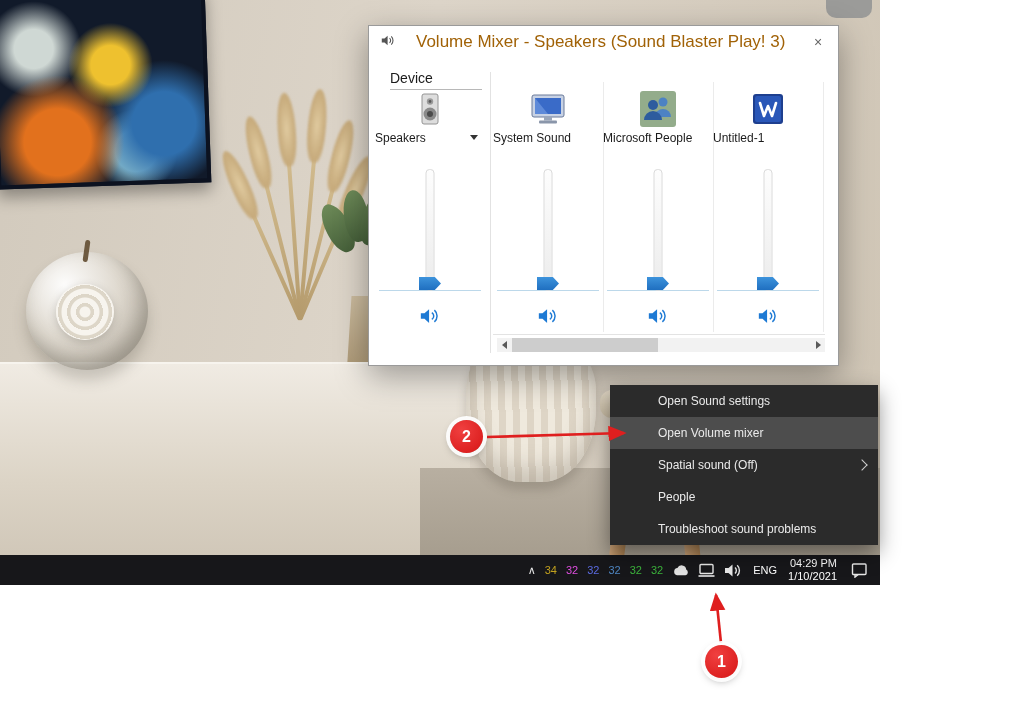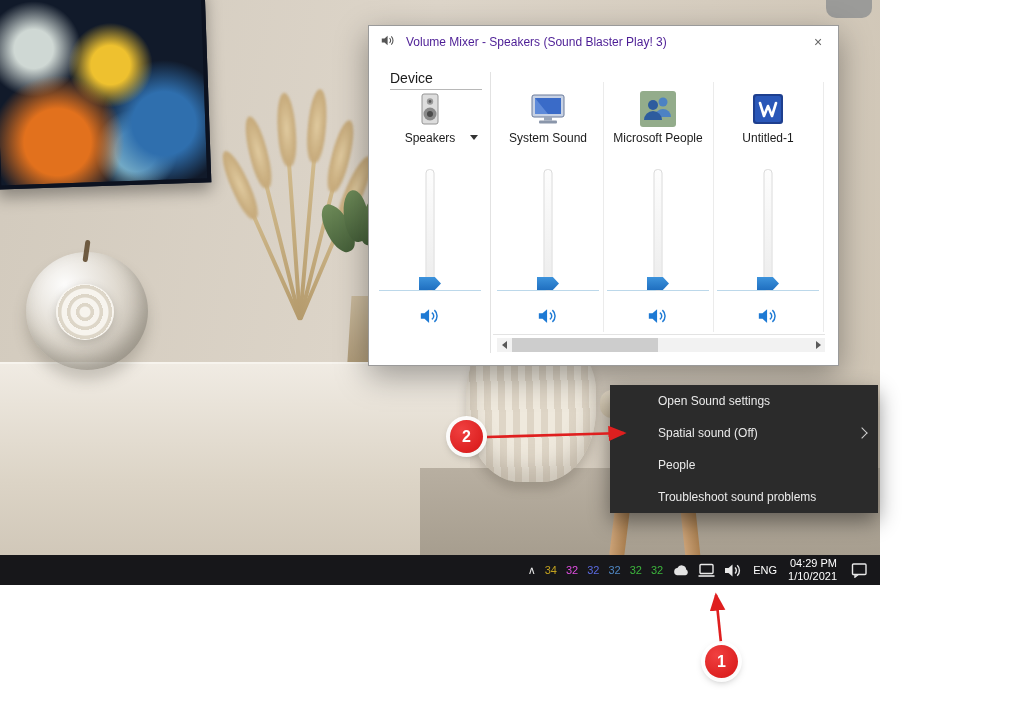--- a/index.html
+++ b/index.html
@@ -67,35 +67,35 @@
   .tray-num { font-size:11px; }
   .tray-ico { display:flex; align-items:center; }
   .tray-lang { color:#ffffff; font-size:11px; margin-left:2px; }
   .tray-clock { color:#ffffff; font-size:11px; line-height:13px; text-align:right; margin-left:2px; }
   .tray-action { margin-left:5px; display:flex; align-items:center; }
 
   
   .vm-window { position:absolute; left:368px; top:25px; width:471px; height:341px; background:#ffffff;
                border:1px solid #9a9a9a; box-sizing:border-box; box-shadow:0 10px 30px rgba(0,0,0,.35); z-index:10; }
   .vm-titlebar { display:flex; align-items:center; height:32px; padding:0 8px 0 12px; }
-  .vm-title { margin-left:11px; font-size:12px; color:#4c1d95; white-space:nowrap; }
+  .vm-title { margin-left:21px; font-size:17px; color:#a16207; white-space:nowrap; }
   .vm-close { margin-left:auto; border:none; background:none; width:24px; height:24px; font-size:14px; color:#666;
               display:flex; align-items:center; justify-content:center; cursor:default; }
   .vm-body { position:absolute; left:0; top:32px; right:0; bottom:0; }
   .vm-device-label { position:absolute; left:21px; top:12px; width:92px; font-size:14px; color:#1a1a1a;
               border-bottom:1px solid #b8b8b8; padding-bottom:3px; }
   .vm-apps-label { position:absolute; left:132px; top:12px; right:12px; font-size:12px; color:#1a1a1a;
               border-bottom:1px solid #b8b8b8; padding-bottom:3px; }
   .vm-divider { position:absolute; left:121px; top:14px; bottom:12px; width:1px; background:#e2e2e2; }
   .vm-col { position:absolute; top:24px; width:110px; height:250px; }
   .vm-col.app { border-right:1px solid #ebebeb; }
   .col-device { left:6px; }
   .col-app0 { left:124px; } .col-app1 { left:234px; } .col-app2 { left:344px; }
   .ch-icon { position:absolute; left:50%; transform:translateX(-50%); top:7px; width:40px; height:40px; }
-  .ch-name { position:absolute; left:0; right:0; top:49px; text-align:center; font-size:12px; color:#1b1b1b; white-space:nowrap; }
+  .ch-name { position:absolute; left:0; right:0; top:49px; font-size:12px; color:#1b1b1b; white-space:nowrap; }
   .dev-dropdown { position:absolute; right:2px; top:46px; width:18px; height:18px; border:none; background:none; padding:0;
               display:flex; align-items:center; justify-content:center; }
   .tri-down { width:0; height:0; border-left:4px solid transparent; border-right:4px solid transparent; border-top:5px solid #333; }
   .level-line { position:absolute; left:4px; right:4px; top:208px; height:1px; background:#bcd8ea; z-index:1; }
   .vm-slider { position:absolute; left:0; top:87px; width:100%; height:140px; z-index:2; }
   .sl-track { position:absolute; left:50%; transform:translateX(-50%); top:0; bottom:18px; width:7px;
               background:linear-gradient(180deg,#fdfdfd,#ececec); border:1px solid #dadada; border-radius:4px; }
   .sl-thumb { position:absolute; left:50%; margin-left:-11px; top:108px; width:22px; height:13px;
               background:linear-gradient(180deg,#3d93dc,#1f6fc0);
               clip-path:polygon(0 0, 72% 0, 100% 50%, 72% 100%, 0 100%); }
@@ -326,20 +326,23 @@
             <span class="tri-right"></span>
           </button>
       </div>
     </div>
   </div>
 
   <div class="context-menu">
     <div class="menu-item">
         <span>Open Sound settings</span>
       </div>
+    <div class="menu-item highlighted">
+        <span>Open Volume mixer</span>
+      </div>
     <div class="menu-item">
         <span>Spatial sound (Off)</span>
         <span class="chev-right"></span>
       </div>
     <div class="menu-item">
         <span>People</span>
       </div>
     <div class="menu-item">
         <span>Troubleshoot sound problems</span>
       </div>

